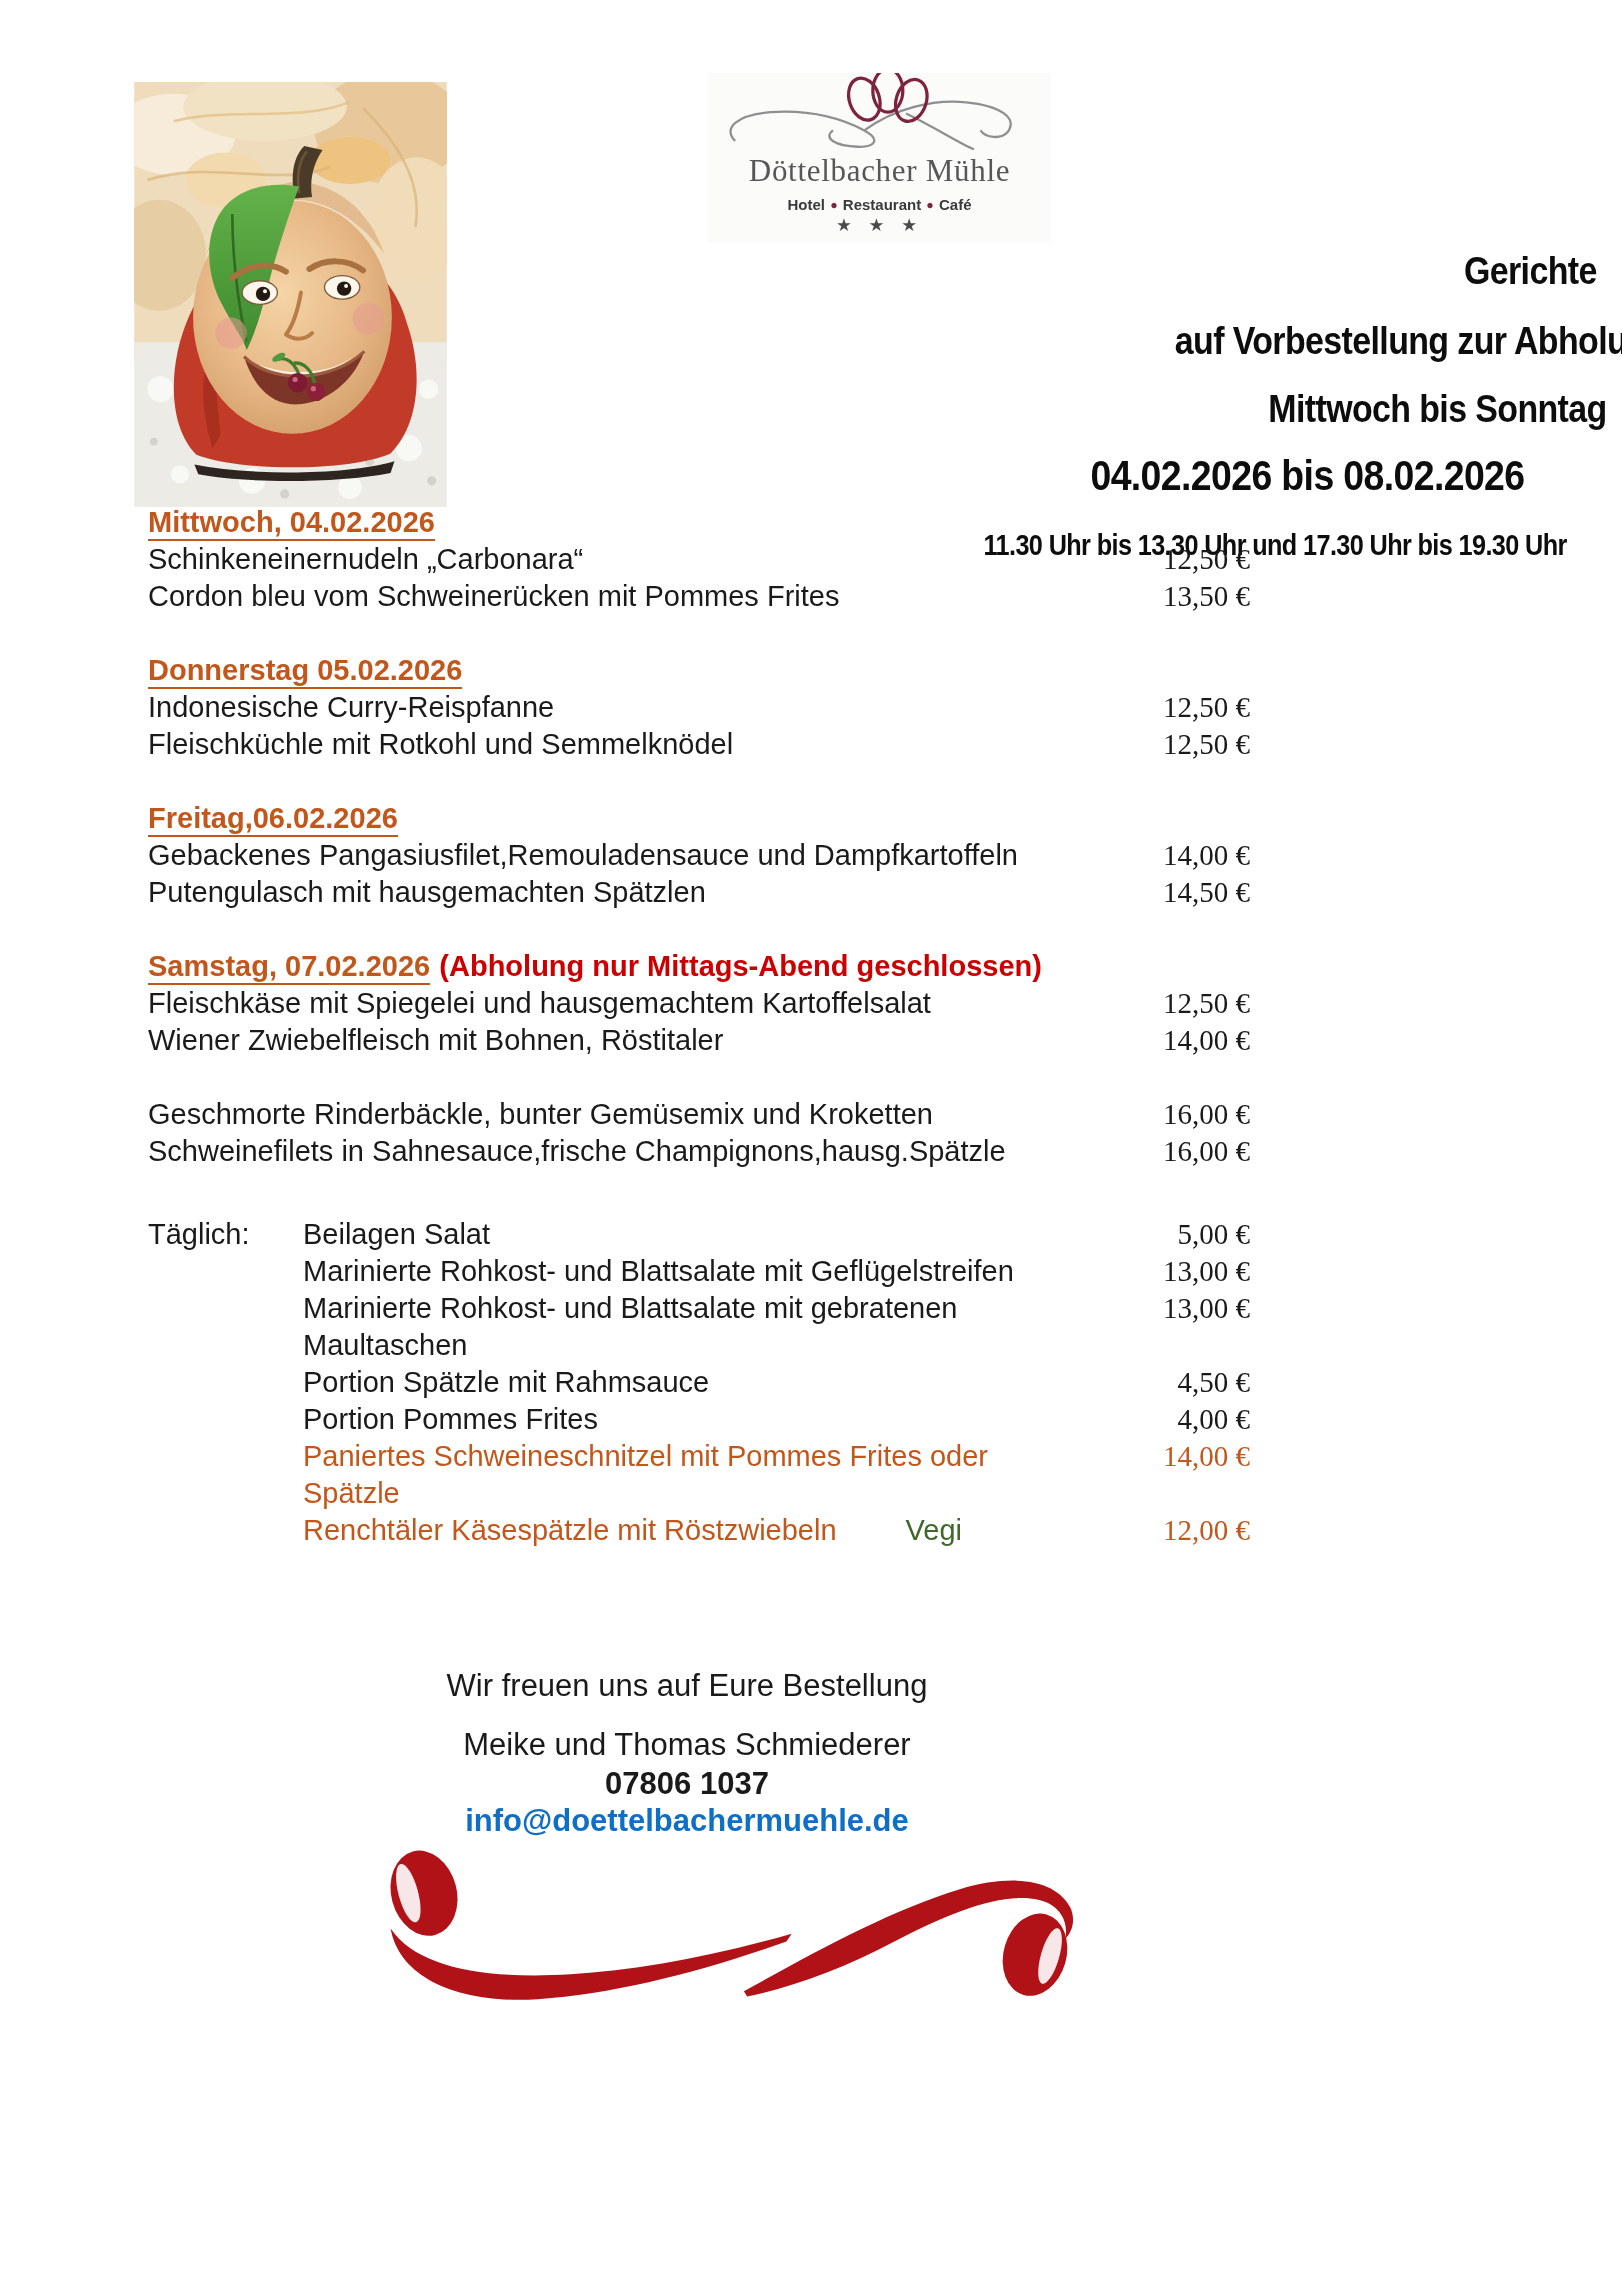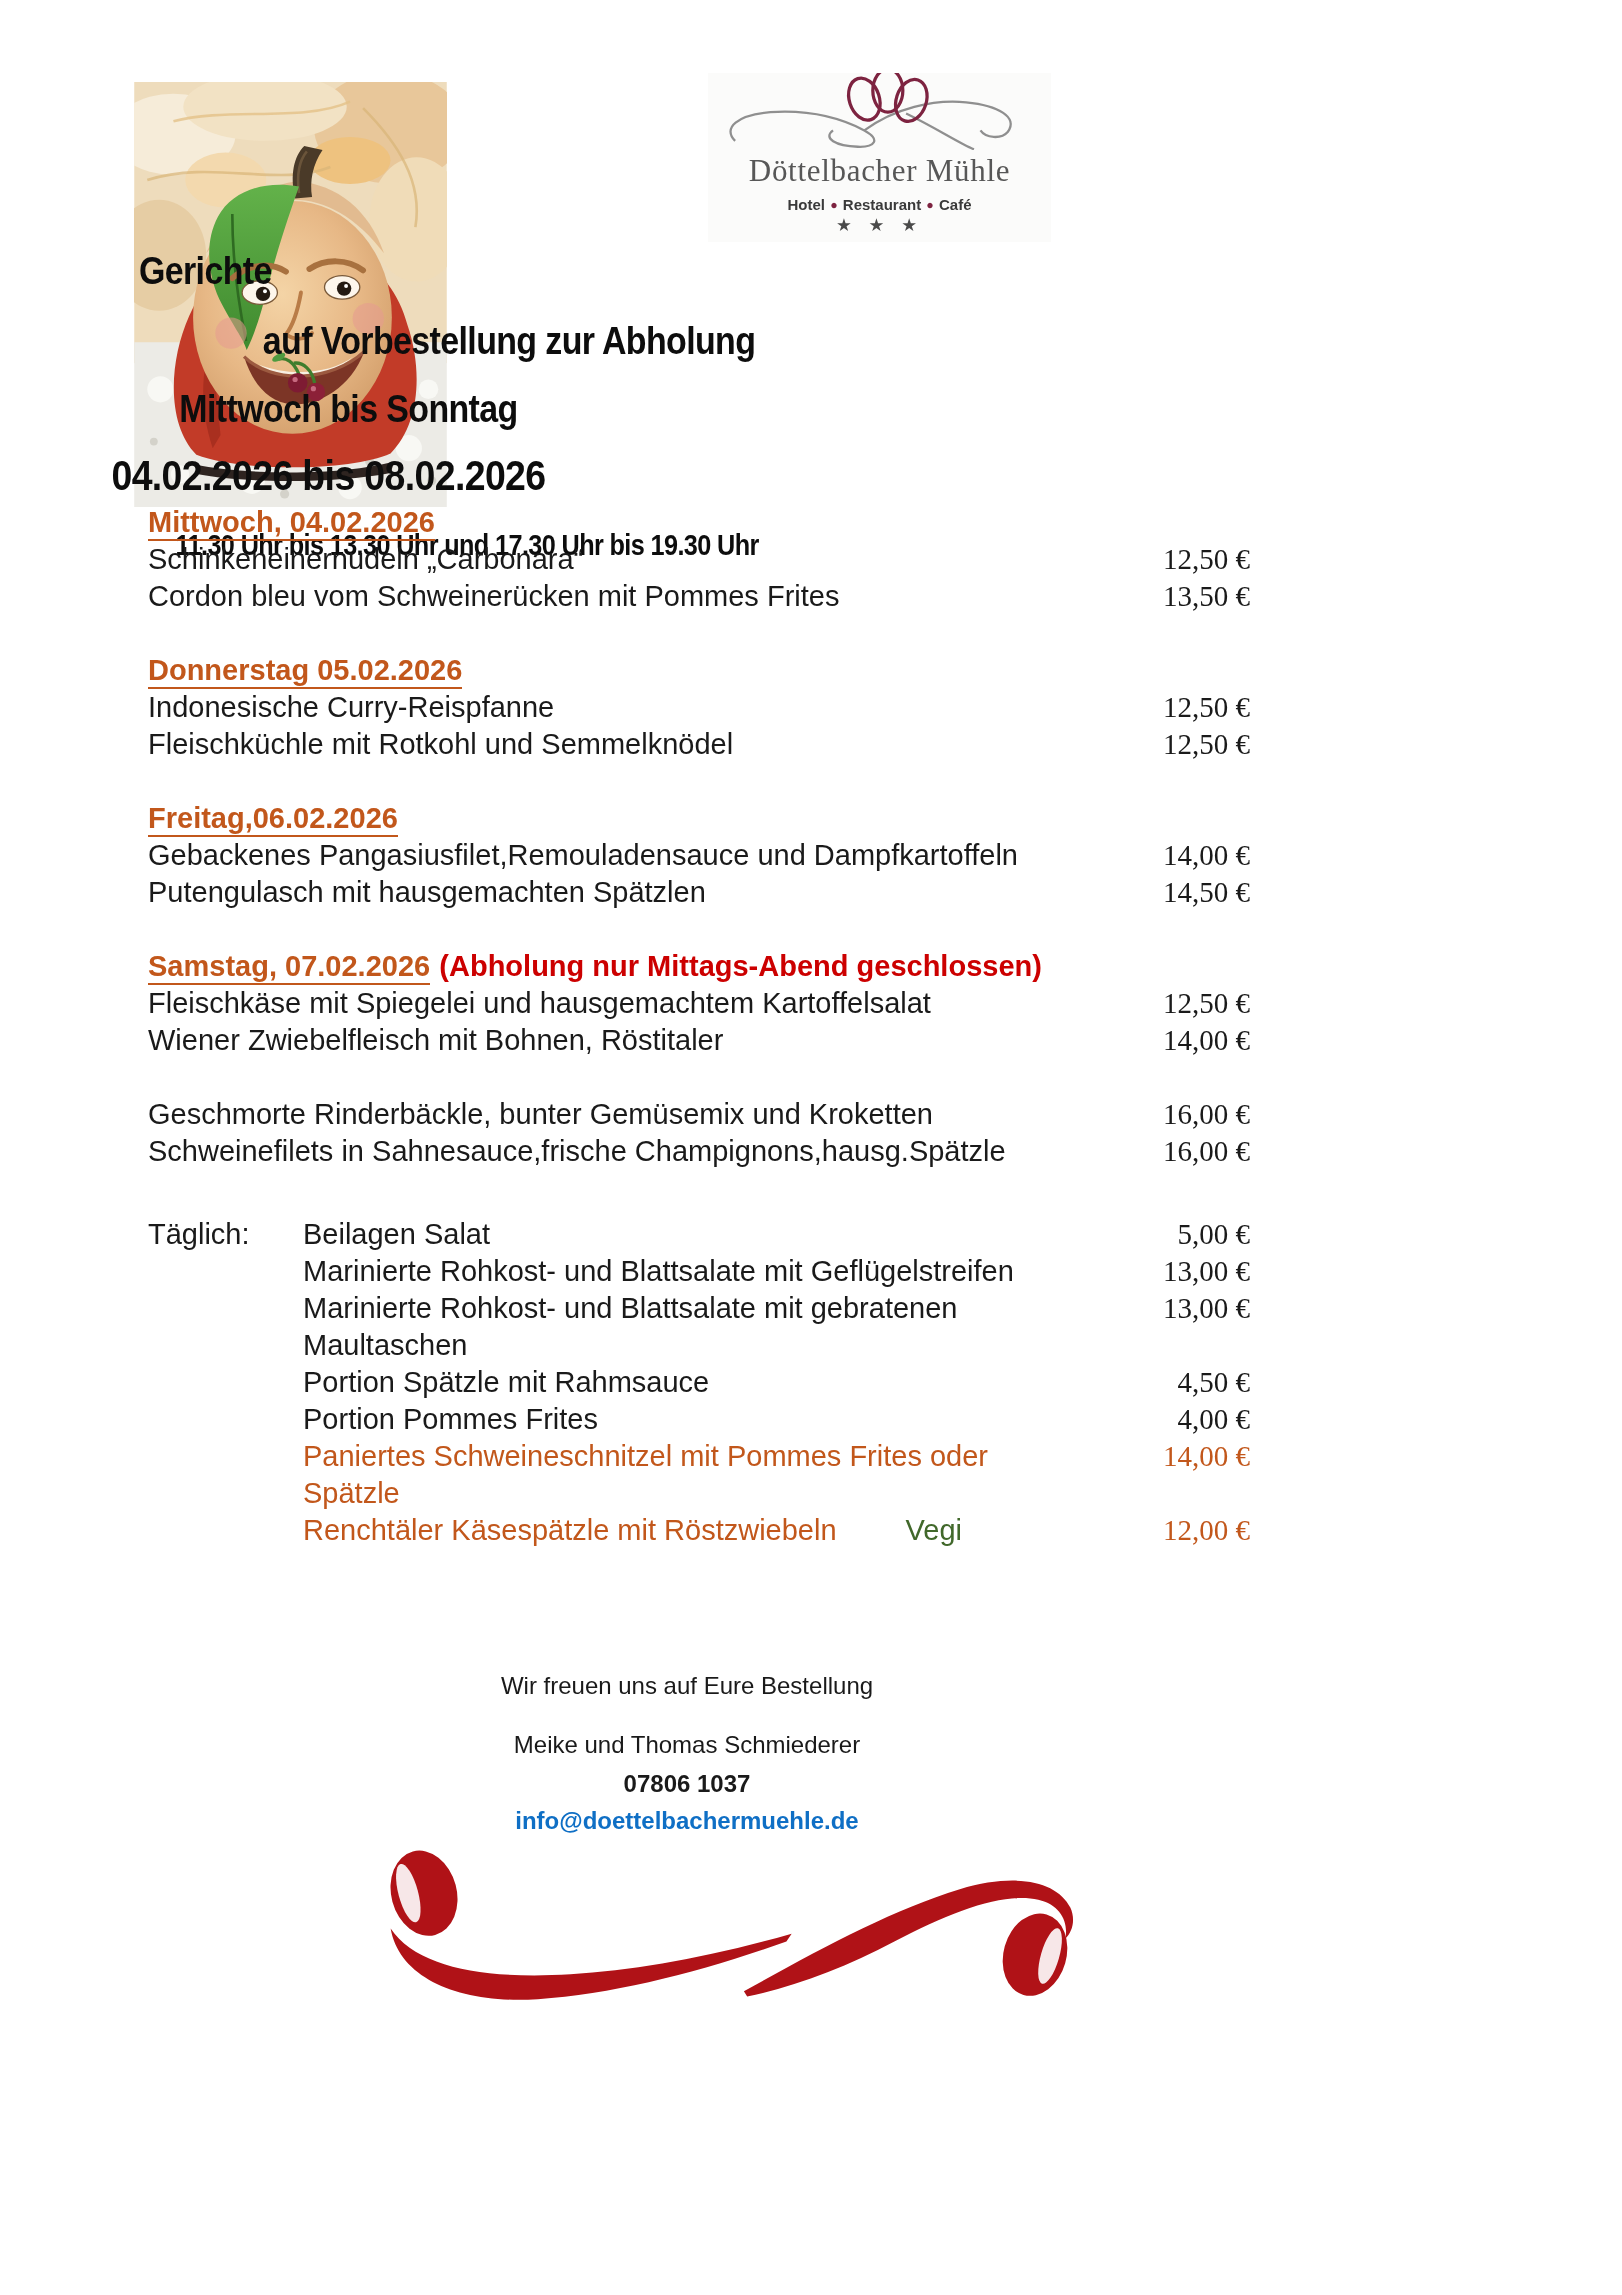--- a/index.html
+++ b/index.html
@@ -18,21 +18,21 @@
   
   .logo{position:absolute;left:708px;top:73px;width:343px;height:169px;
         background:#fbfbfa;text-align:center;}
   .logo-name{font-family:"Liberation Serif", serif;font-size:31px;color:#575757;
              letter-spacing:0.7px;margin-top:1.3px;}
   .logo-sub{font-size:15px;font-weight:bold;color:#3a3a3a;margin-top:6.5px;}
   .logo-sub .dot{color:var(--maroon);font-size:12.4px;vertical-align:1.3px;margin:0 5.2px;}
   .logo-stars{font-size:17.7px;color:#4a4a4a;letter-spacing:5.9px;margin-top:2.6px;}
 
   
-  .titles{position:absolute;left:144px;top:251px;width:1478px;text-align:left;
+  .titles{position:absolute;left:144px;top:251px;width:1478px;text-align:right;
           font-weight:bold;color:#0d0d0d;}
   .titles .t{line-height:1.0;position:relative;}
   .titles .cond{display:inline-block;transform:scaleX(0.87);transform-origin:center;
                 letter-spacing:-0.7px;white-space:nowrap;}
   .t1{font-size:39px;left:-15px;margin-bottom:31px;}
   .t2{font-size:39px;left:82px;margin-bottom:29px;}
   .t3{font-size:39px;left:9.8px;margin-bottom:26px;}
   .t4{font-size:43px;left:-65px;margin-bottom:34px;}
   .t5{font-size:29px;left:-11.8px;}
 
@@ -51,21 +51,21 @@
   .daily{margin-top:46px;}
   .drow{display:flex;line-height:37px;}
   .dlabel{flex:0 0 155px;}
   .dlabel .ul{text-decoration-thickness:2px;text-underline-offset:4.6px;}
   .namewrap{flex:1 1 auto;}
   .tag{color:var(--green);margin-left:69px;}
   .drow.orange .name,.drow.orange .price{color:var(--orange);}
 
   
   .footer{position:absolute;left:134px;top:1667px;width:1106px;text-align:center;
-          font-size:24px;line-height:37px;}
+          font-size:31px;line-height:37px;}
   .footer .l1{margin-bottom:22px;}
   .footer .l2{margin-bottom:2px;}
   .footer .phone{font-weight:bold;margin-bottom:0;}
   .footer .email{display:block;color:var(--blue);font-weight:bold;text-decoration:none;margin-top:0;}
 
   
   .flourish{position:absolute;left:361px;top:1850px;}
 </style>
 </head>
 <body style="--orange: #C2571B; --red: #CC0000; --green: #41682B; --blue: #0F6FC5; --flourish: #B01217; --maroon: #7D2340;">

